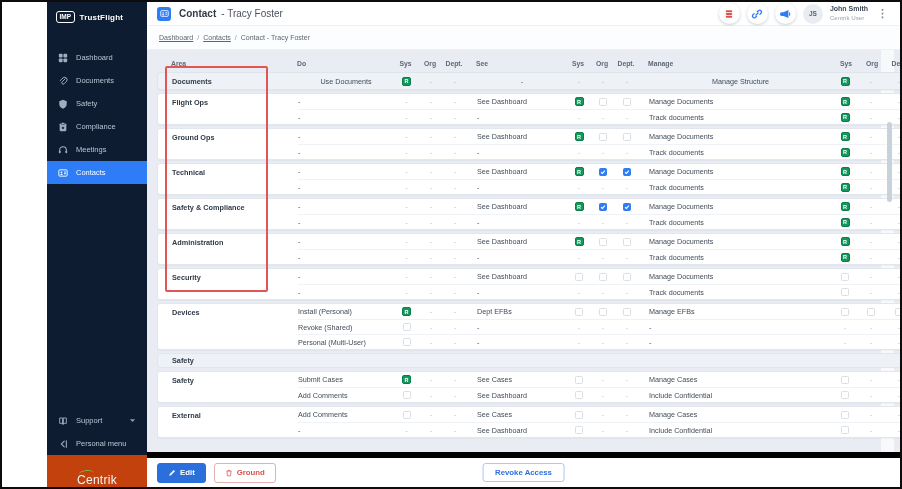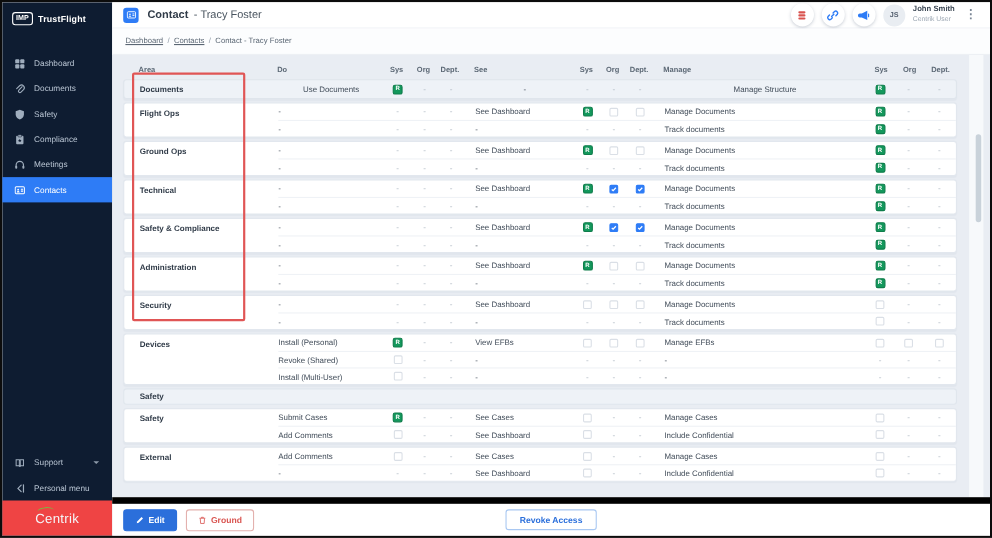--- a/index.html
+++ b/index.html
@@ -1,35 +1,35 @@
 <!DOCTYPE html>
 <html><head>
 <meta charset="utf-8">
 <style>
   html,body{margin:0;padding:0;background:#ffffff;}
   *{box-sizing:border-box;}
   body{font-family:"Liberation Sans",sans-serif;}
-  .frame{width:902px;height:489px;border:2px solid #0c0c0c;background:#fff;display:flex;position:relative;overflow:hidden;}
+  .frame{width:902px;height:489px;border:2px solid #0c0c0c;background:#fff;display:flex;position:relative;overflow:hidden;padding-left:45px;}
 
   
   .sidebar{width:100px;background:#0e1c31;color:#c3cedb;display:flex;flex-direction:column;flex-shrink:0;}
   .logo-row{height:30px;display:flex;align-items:center;gap:5px;padding:0 9px;flex-shrink:0;}
   .imp-badge{border:1px solid #fff;border-radius:3px;color:#fff;font-size:6.5px;font-weight:bold;padding:2px 2.5px;line-height:1;}
   .brand-name{color:#fff;font-size:8px;font-weight:bold;letter-spacing:.2px;}
   .nav{margin-top:14px;}
   .nav-item{height:23px;display:flex;align-items:center;gap:8px;padding:0 11px;font-size:7.5px;color:#b9c5d3;cursor:pointer;}
   .nav-item.active{background:#2e7cf6;color:#fff;}
   .icon{display:inline-flex;align-items:center;justify-content:center;}
   .nav-item .icon{width:10px;height:10px;color:#9fadbd;flex-shrink:0;}
   .nav-item.active .icon{color:#fff;}
   .sidebar-bottom{margin-top:auto;}
   .side-row{height:23px;display:flex;align-items:center;gap:8px;padding:0 11px;font-size:7.5px;color:#b9c5d3;cursor:pointer;}
   .side-row .icon{width:10px;height:10px;color:#9fadbd;}
   .side-row .caret{margin-left:auto;width:7px;height:7px;color:#8d9aaa;}
-  .centrik-row{height:32px;background:#ef4444;display:flex;align-items:center;justify-content:center;}
+  .centrik-row{height:32px;background:#c2410c;display:flex;align-items:flex-end;justify-content:center;}
   .centrik{color:#f4f6f8;font-size:12px;letter-spacing:.3px;position:relative;font-weight:500;}
   .centrik .swoosh{position:absolute;left:2px;top:-3px;width:15px;height:7px;border-top:1.6px solid #7fb441;border-radius:50%;transform:rotate(-6deg);}
 
   
   .main{flex:1;display:flex;flex-direction:column;min-width:0;}
   .topbar{height:24px;background:#fff;display:flex;align-items:center;padding:0 10px;border-bottom:1px solid #eef1f5;flex-shrink:0;}
   .title-icon{width:14px;height:14px;background:#2e7cf6;border-radius:3px;color:#fff;display:flex;align-items:center;justify-content:center;margin-right:8px;}
   .title-icon svg{width:9px;height:9px;}
   .page-title{font-size:10px;font-weight:bold;color:#303b48;}
   .page-subtitle{font-size:10px;color:#49545f;margin-left:5px;}
@@ -732,21 +732,21 @@
                 <div class="lbl">Install (Personal)</div>
                 <div class="cc">
                   <span class="badge-r">R</span>
                 </div>
                 <div class="cc">
                   <span class="dash">-</span>
                 </div>
                 <div class="cc">
                   <span class="dash">-</span>
                 </div>
-                <div class="lbl pad-s">View EFBs</div>
+                <div class="lbl pad-s">Dept EFBs</div>
                 <div class="cc">
                   <span class="cb"></span>
                 </div>
                 <div class="cc">
                   <span class="cb"></span>
                 </div>
                 <div class="cc">
                   <span class="cb"></span>
                 </div>
                 <div class="lbl pad-s">Manage EFBs</div>
@@ -786,21 +786,21 @@
                   <span class="dash">-</span>
                 </div>
                 <div class="cc">
                   <span class="dash">-</span>
                 </div>
                 <div class="cc">
                   <span class="dash">-</span>
                 </div>
               </div>
               <div class="prow">
-                <div class="lbl">Install (Multi-User)</div>
+                <div class="lbl">Personal (Multi-User)</div>
                 <div class="cc">
                   <span class="cb"></span>
                 </div>
                 <div class="cc">
                   <span class="dash">-</span>
                 </div>
                 <div class="cc">
                   <span class="dash">-</span>
                 </div>
                 <div class="lbl pad-s">-</div>

